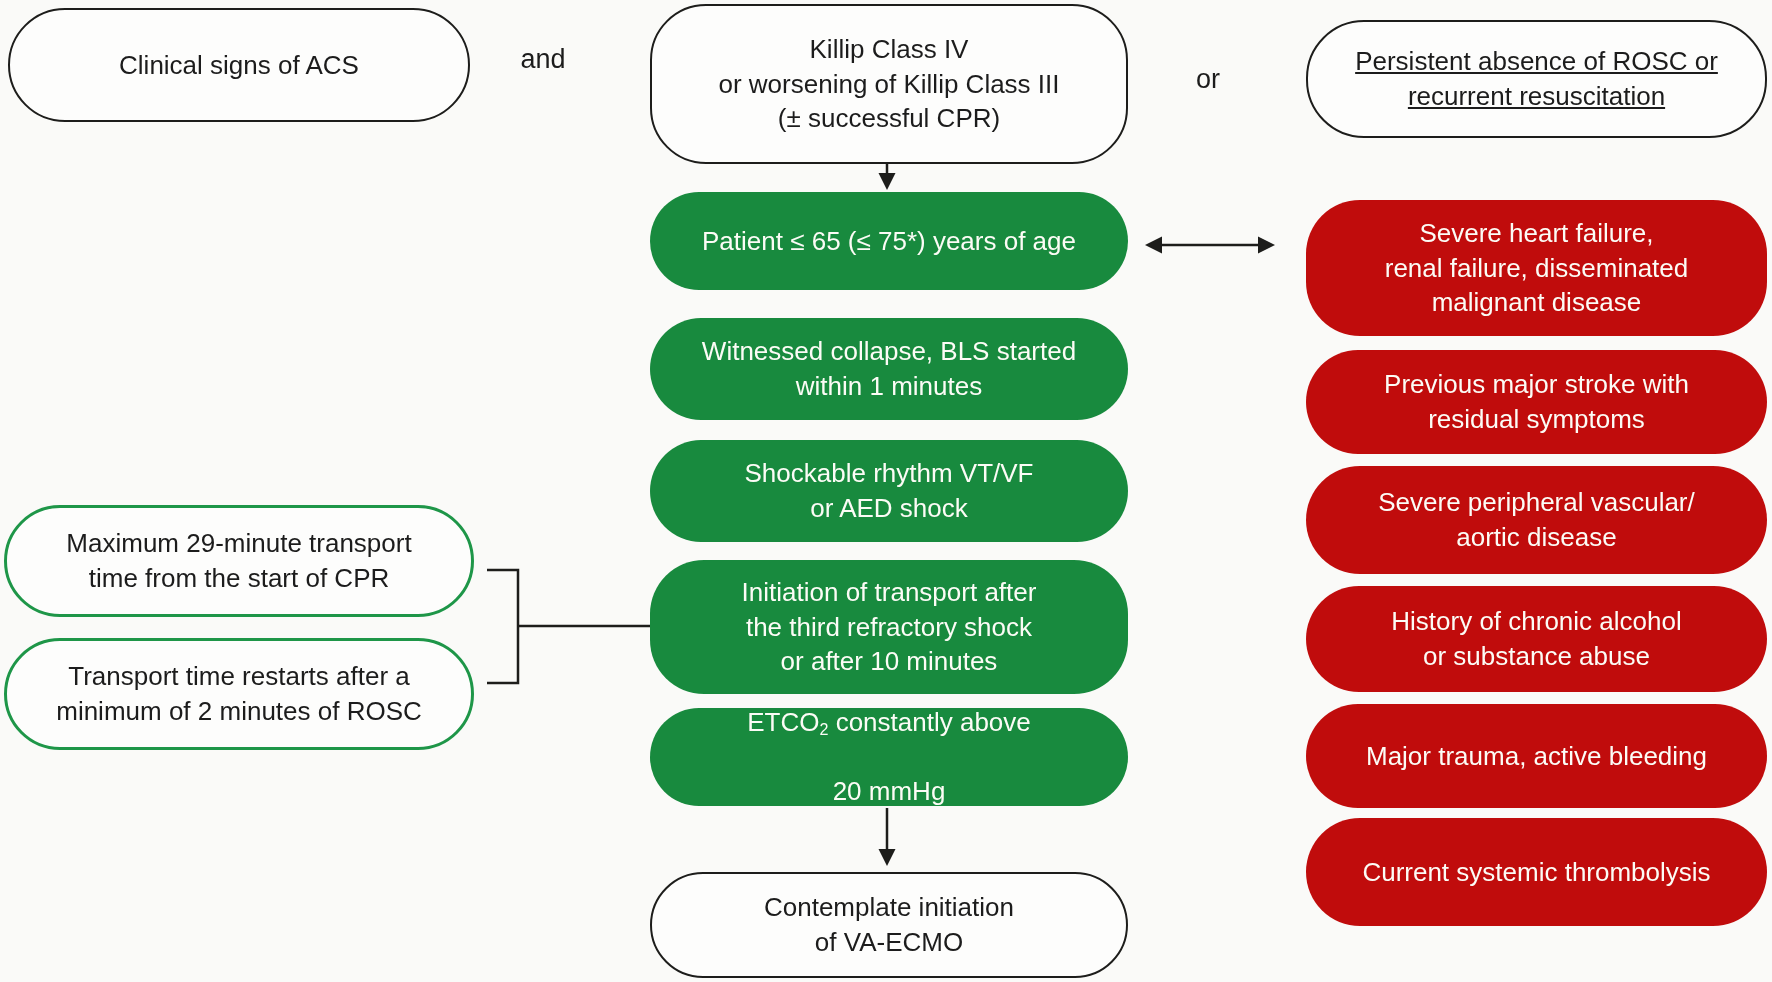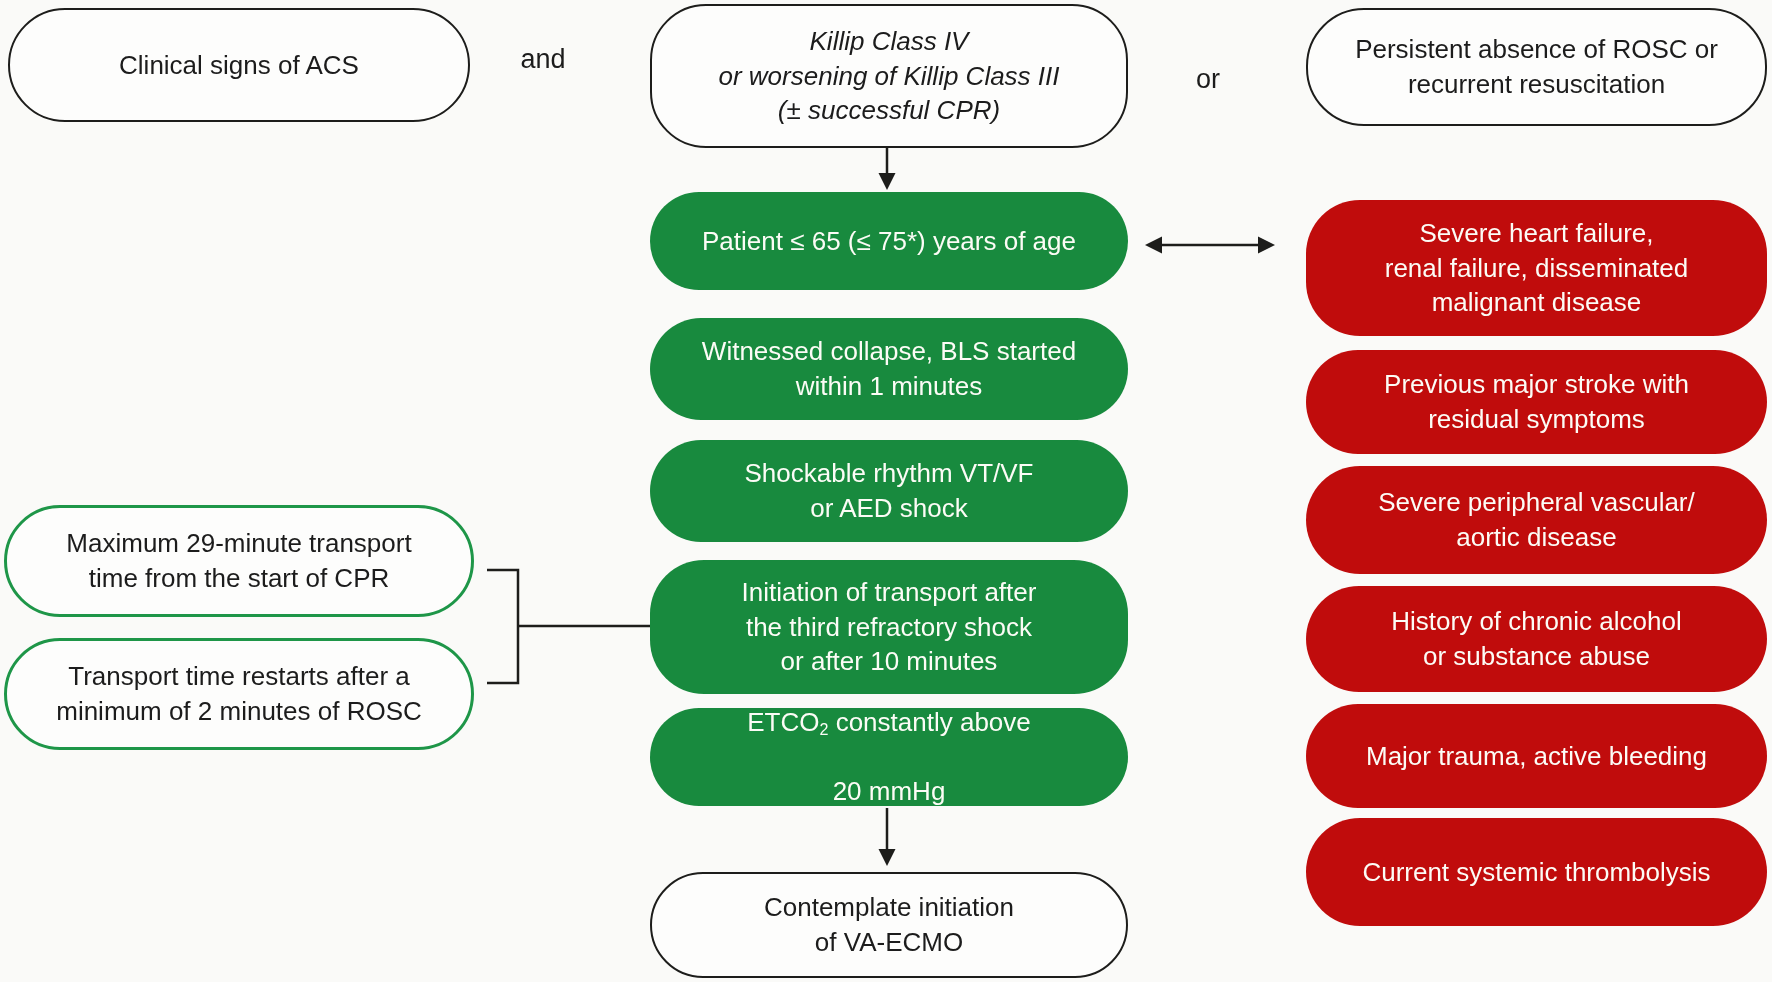--- a/index.html
+++ b/index.html
@@ -103,29 +103,29 @@
       <line x1="518" y1="626" x2="651" y2="626"></line>
     </g>
   </svg>
 
   <div class="box outline-black" style="left:8px;top:8px;width:462px;height:114px;border-radius:57px;">
     <div class="txt">Clinical signs of ACS</div>
   </div>
 
   <div class="connector-word" style="left:496px;top:40px;width:94px;height:38px;">and</div>
 
-  <div class="box outline-black" style="left:650px;top:4px;width:478px;height:144px;border-radius:56px;font-style:italic;">
+  <div class="box outline-black" style="left:650px;top:4px;width:478px;height:160px;border-radius:56px;">
     <div class="txt">Killip Class IV
 or worsening of Killip Class III
 (± successful CPR)</div>
   </div>
 
   <div class="connector-word" style="left:1161px;top:60px;width:94px;height:38px;">or</div>
 
-  <div class="box outline-black" style="left:1306px;top:8px;width:461px;height:118px;border-radius:58px;">
+  <div class="box outline-black" style="left:1306px;top:20px;width:461px;height:118px;border-radius:58px;text-decoration:underline;">
     <div class="txt">Persistent absence of ROSC or
 recurrent resuscitation</div>
   </div>
 
   <div class="box green-box" style="left:650px;top:192px;width:478px;height:98px;border-radius:49px;">
     <div class="txt">Patient ≤ 65 (≤ 75*) years of age</div>
   </div>
 
   <div class="box green-box" style="left:650px;top:318px;width:478px;height:102px;border-radius:51px;">
     <div class="txt">Witnessed collapse, BLS started

